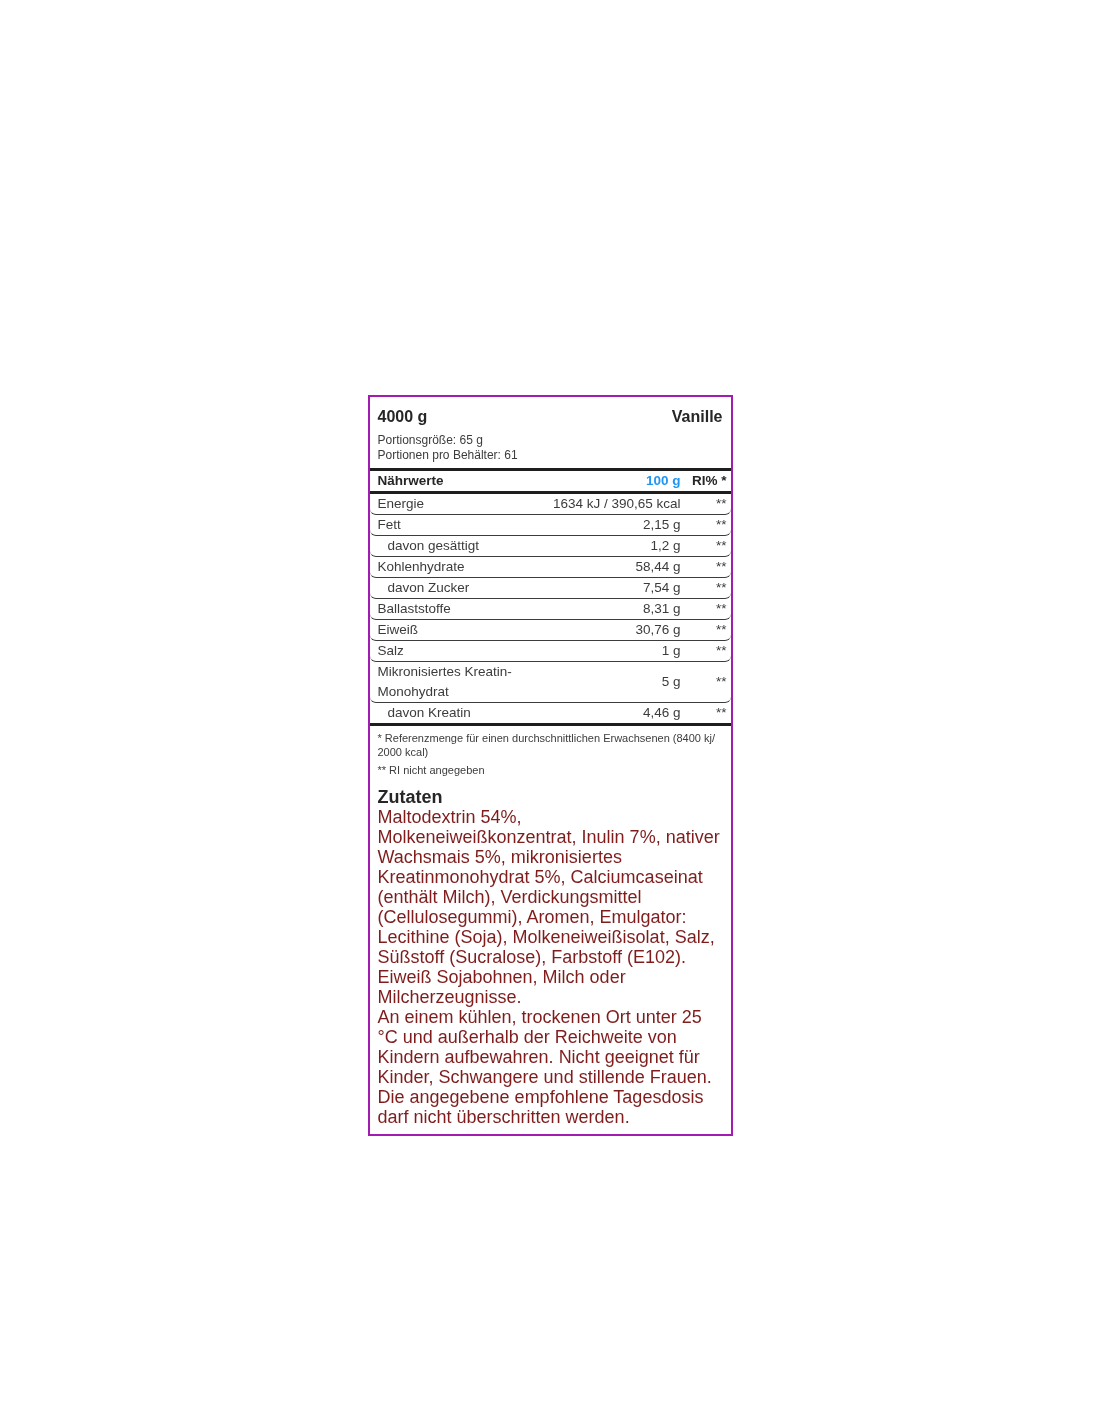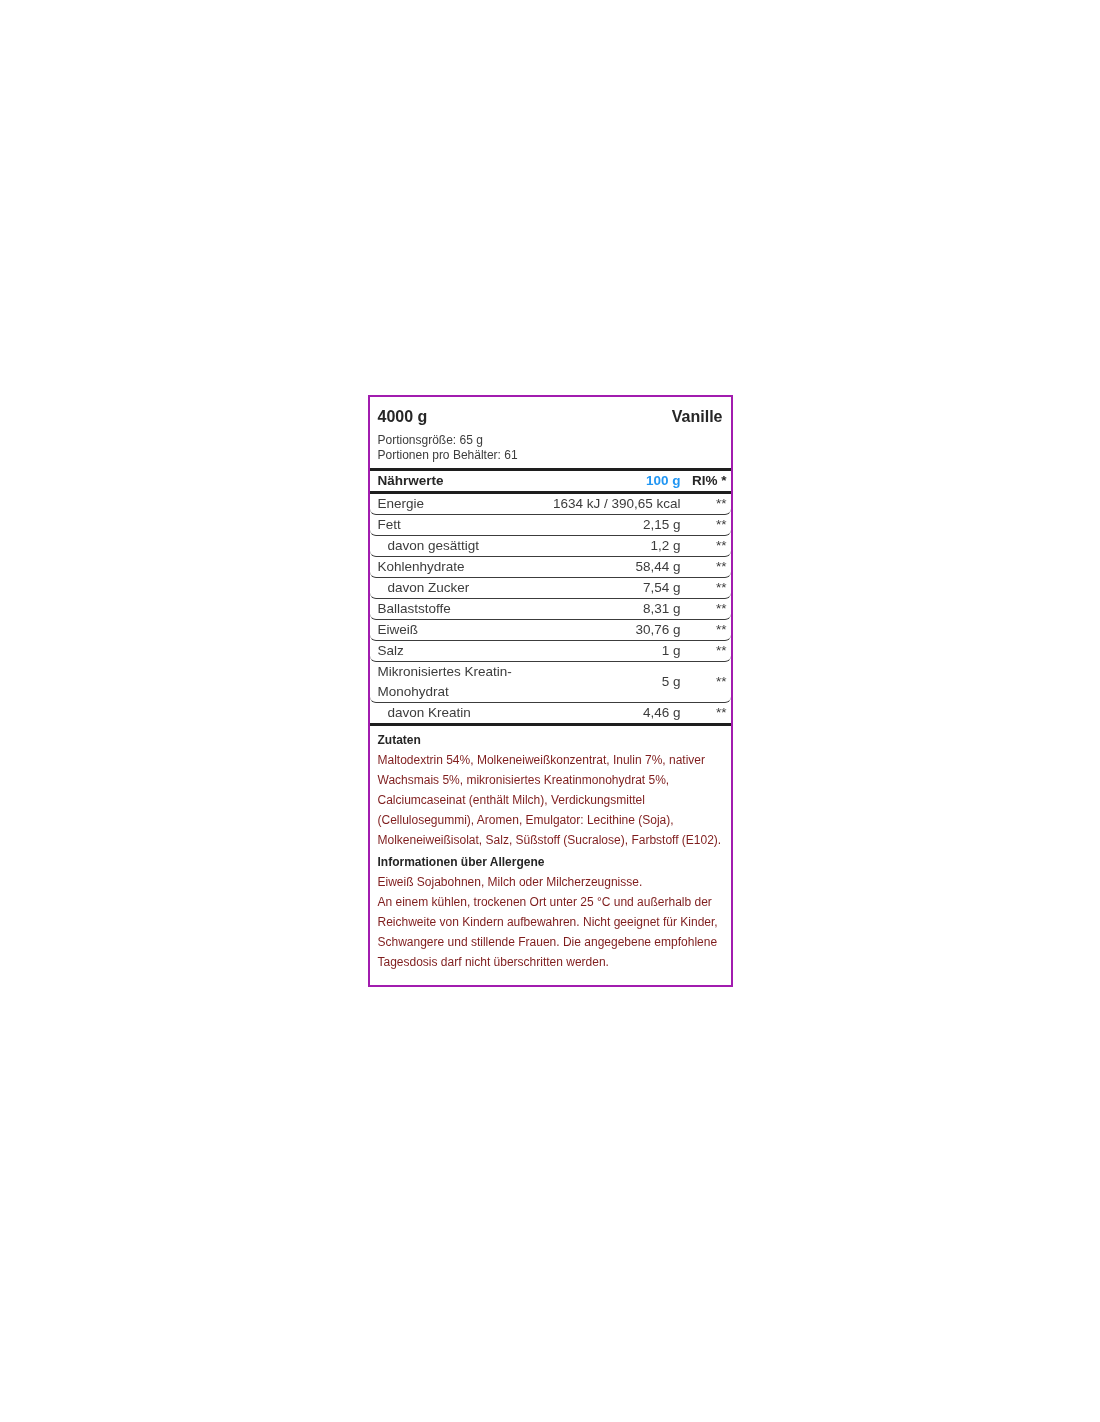--- a/index.html
+++ b/index.html
@@ -49,21 +49,21 @@
   .row .value { text-align: right; line-height: 20px; white-space: nowrap; }
   .row .ri { width: 46px; text-align: right; line-height: 20px; white-space: nowrap; }
   .row.indent .label { padding-left: 10px; }
   .thead { font-weight: bold; border-bottom: none; color: #262626; }
   .thead .value { color: var(--accent, #2196f3); }
   .rows .row:last-child { border-bottom: none; }
   
   .footnotes { padding: 5px 8px 2px 8px; font-size: 11px; line-height: 14px; }
   .footnotes p { margin-bottom: 4px; }
   
-  .sections { padding: 2px 8px 13px 8px; font-size: 12px; line-height: 20px; }
+  .sections { padding: 2px 8px 7px 8px; font-size: 18px; line-height: 20px; }
   .section-heading { font-weight: bold; color: #262626; margin-top: 2px; }
   .section-body { color: #7f1d1d; }
 </style>
 </head>
 <body>
 
 <div class="label-box">
 
   <div class="head">
     <div class="head-top">
@@ -133,24 +133,27 @@
     </div>
       <div class="row indent">
       <span class="label">davon Kreatin</span>
       <span class="value">4,46 g</span>
       <span class="ri">**</span>
     </div>
     </div>
 
   <div class="rule"></div>
 
+  <div class="footnotes">
+    <p>* Referenzmenge für einen durchschnittlichen Erwachsenen (8400 kj/ 2000 kcal)</p>
+    <p>** RI nicht angegeben</p>
+  </div>
 
   <div class="sections">
     <div class="section-heading">Zutaten</div>
     <p class="section-body">Maltodextrin 54%, Molkeneiweißkonzentrat, Inulin 7%, nativer Wachsmais 5%, mikronisiertes Kreatinmonohydrat 5%, Calciumcaseinat (enthält Milch), Verdickungsmittel (Cellulosegummi), Aromen, Emulgator: Lecithine (Soja), Molkeneiweißisolat, Salz, Süßstoff (Sucralose), Farbstoff (E102).</p>
 
-    <div class="section-heading">Informationen über Allergene</div>
     <p class="section-body">Eiweiß Sojabohnen, Milch oder Milcherzeugnisse.</p>
 
     <p class="section-body">An einem kühlen, trockenen Ort unter 25 °C und außerhalb der Reichweite von Kindern aufbewahren. Nicht geeignet für Kinder, Schwangere und stillende Frauen. Die angegebene empfohlene Tagesdosis darf nicht überschritten werden.</p>
   </div>
 
 </div>
 
 </body></html>

